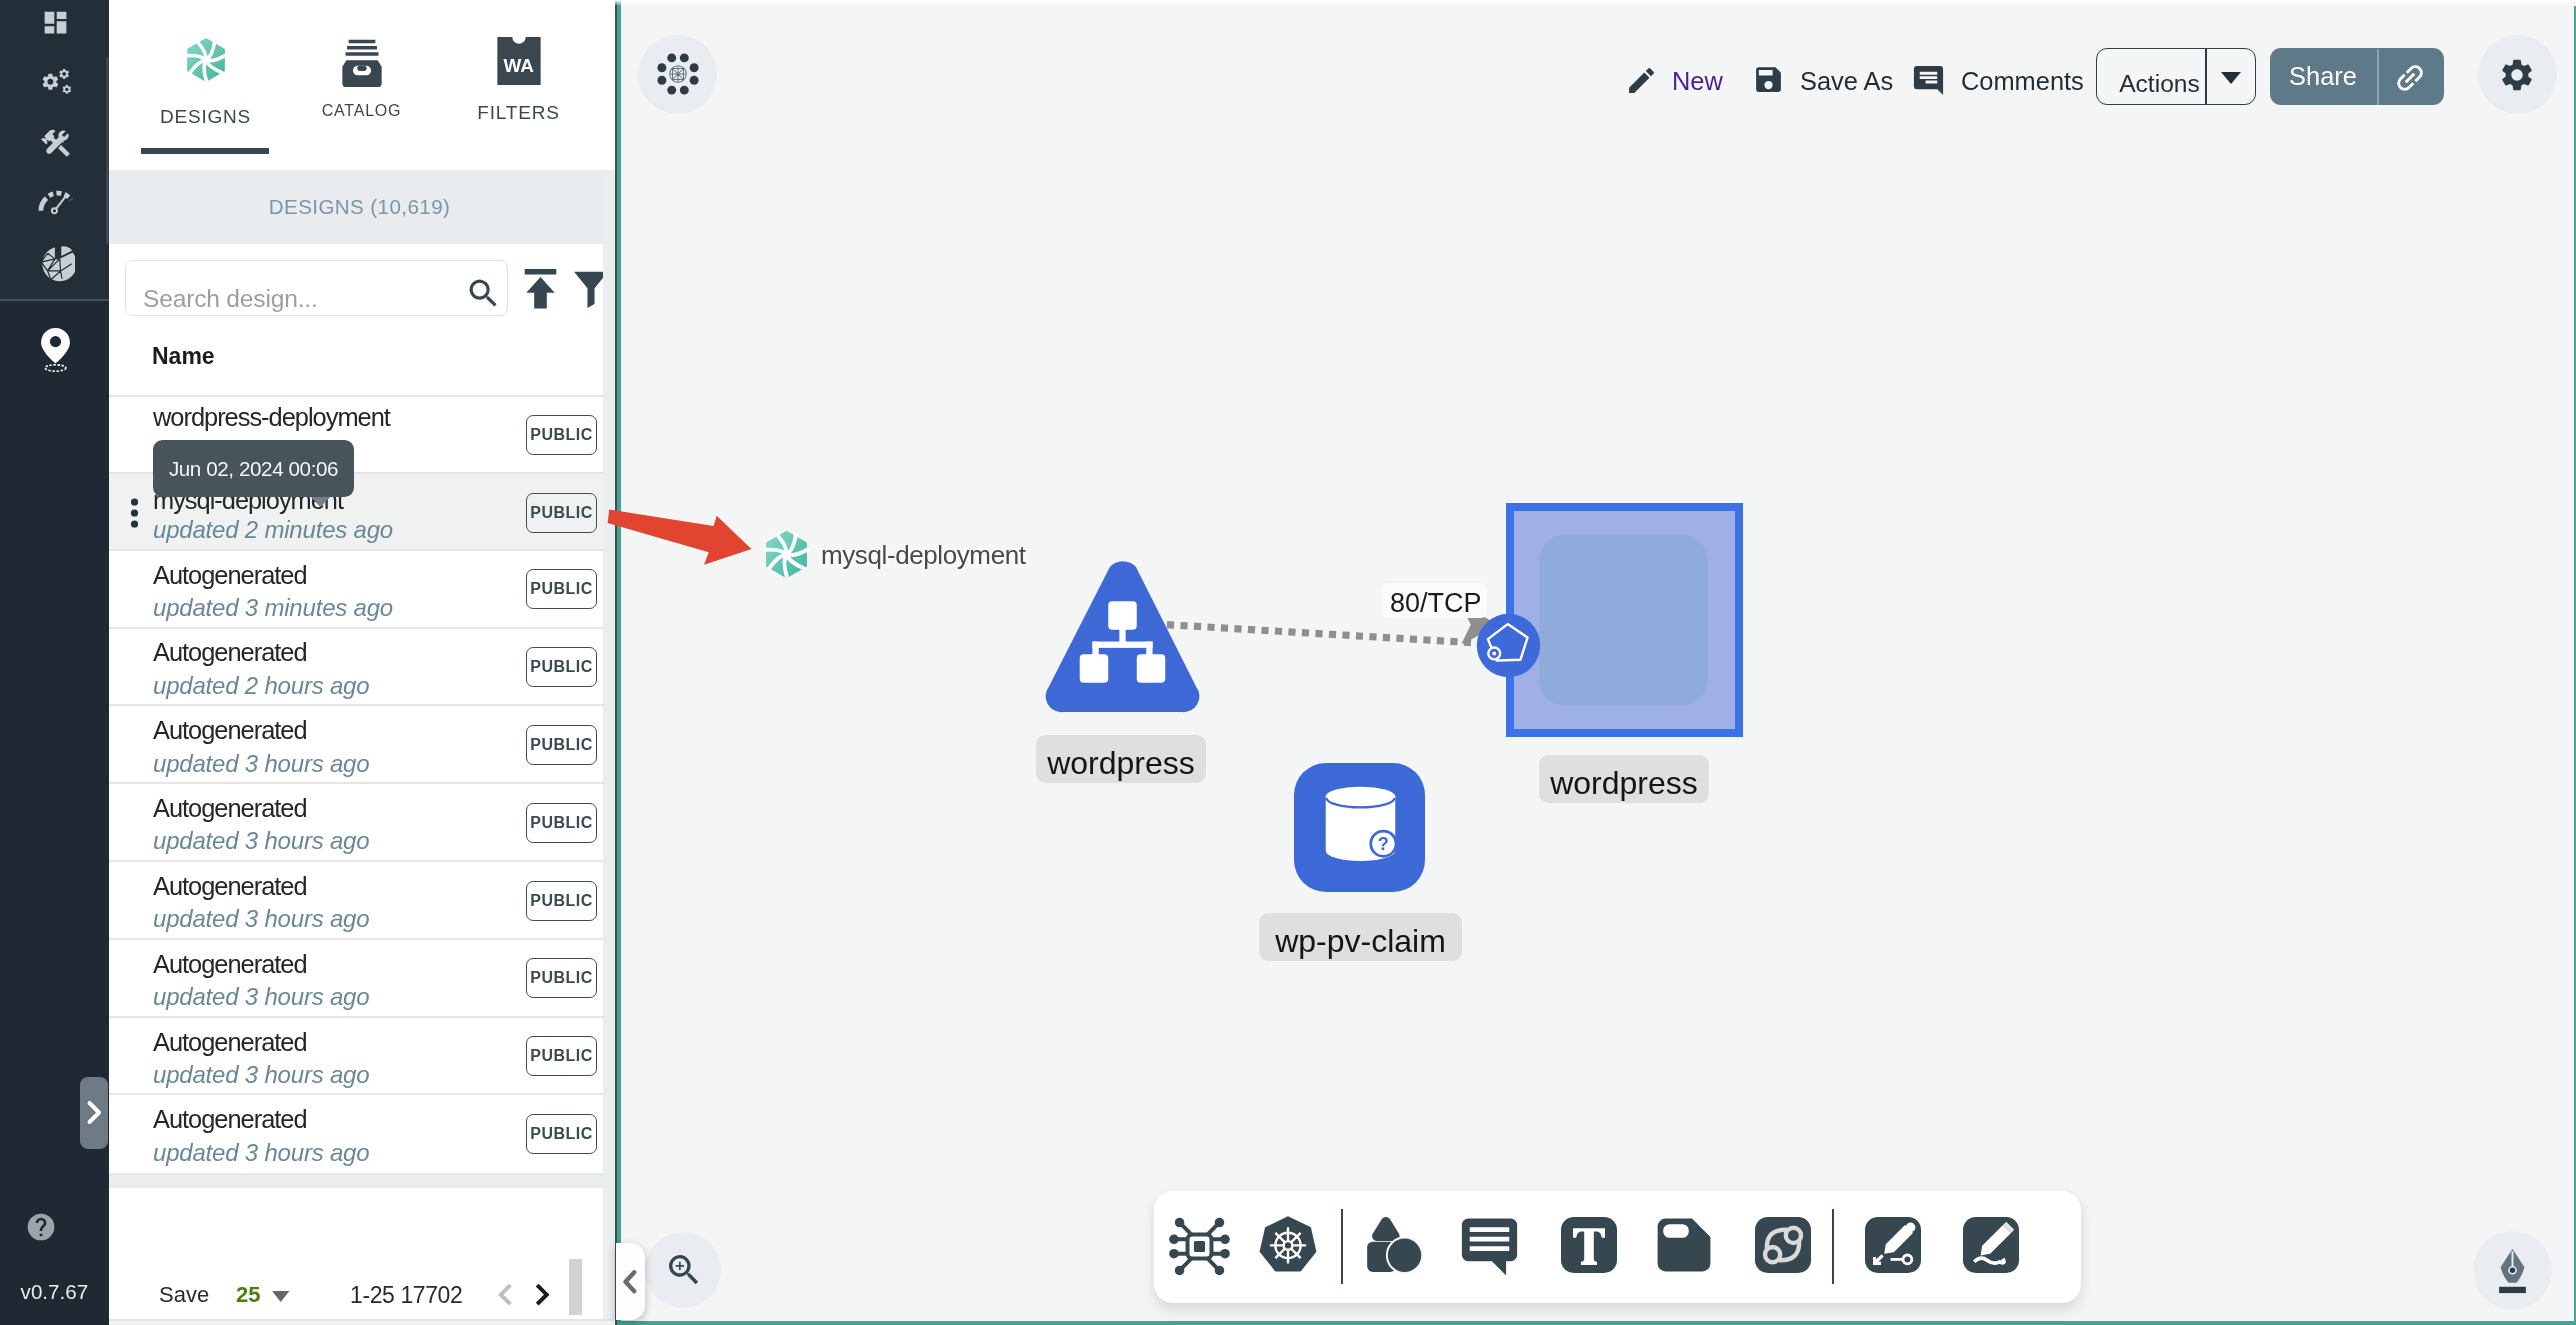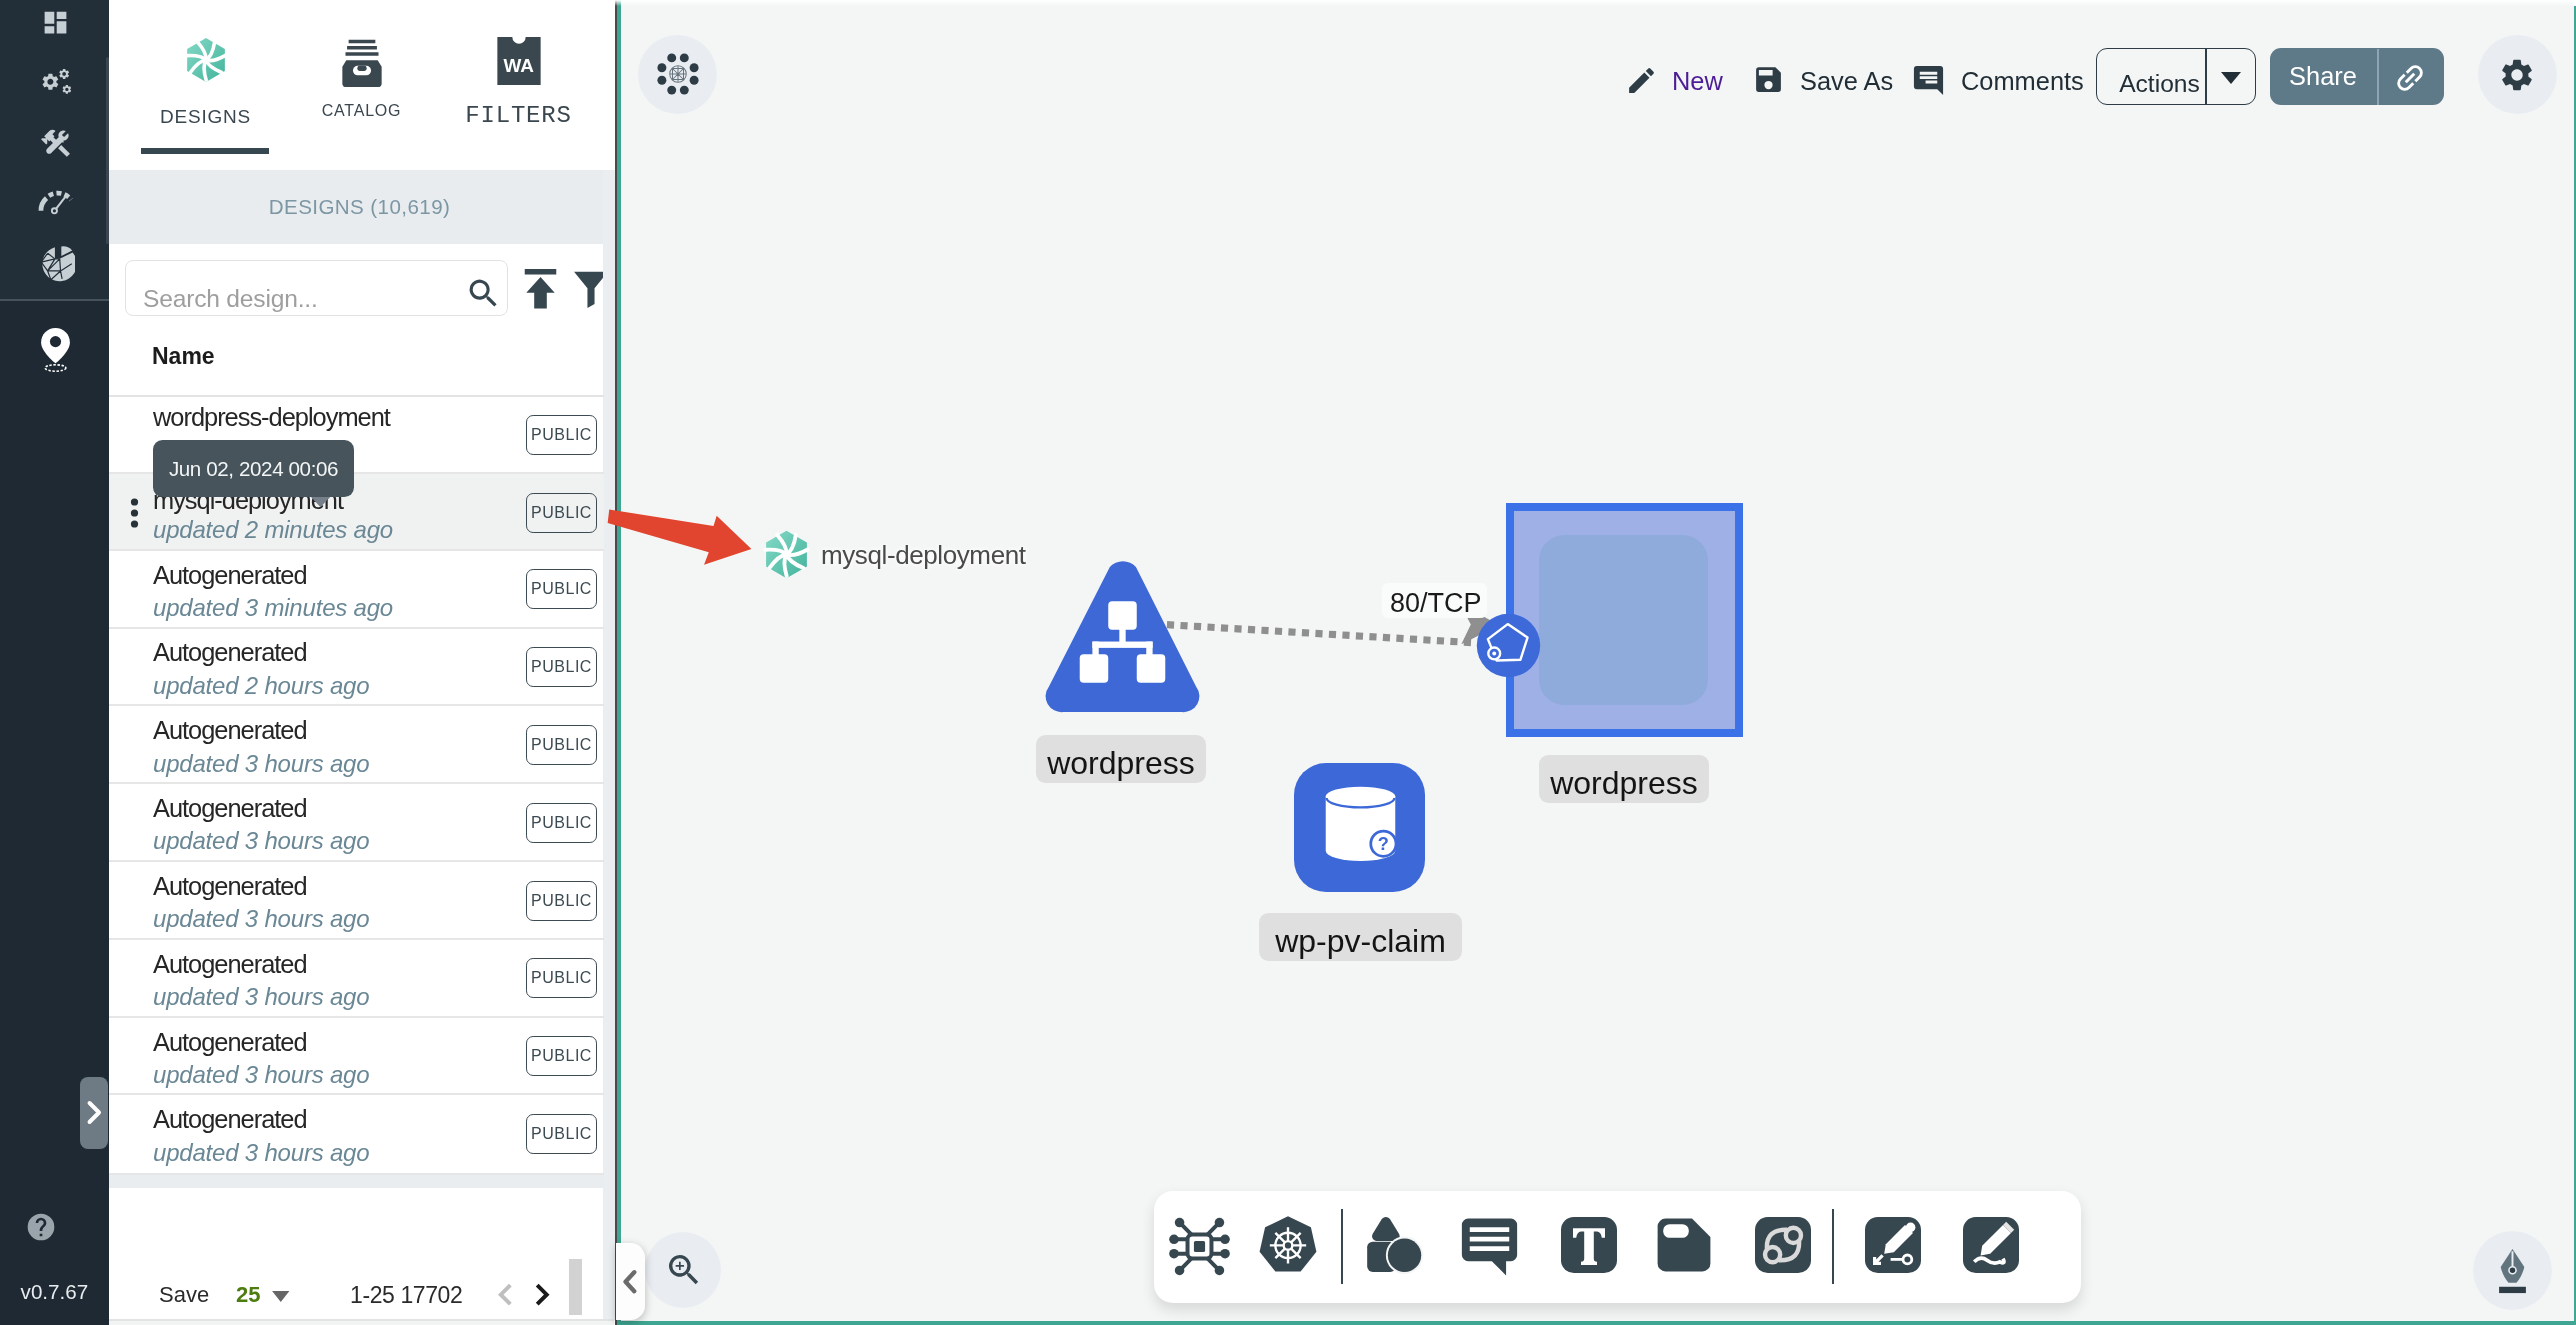--- a/index.html
+++ b/index.html
@@ -116,21 +116,21 @@
       <path d="M8 27 L48 27 L53 35 L53 56 a5 5 0 0 1-5 5 L8 61 a5 5 0 0 1-5-5 L3 35 Z" fill="#3A474F"></path>
       <rect x="16.5" y="34" width="23" height="12" rx="6" fill="#ffffff"></rect>
       <rect x="22" y="34" width="12" height="6.5" rx="3" fill="#3A474F"></rect>
     </svg>
     <div class="abs" style="left:297px;top:102px;width:129px;text-align:center;font-size:16px;letter-spacing:0.8px;color:#3A474F;">CATALOG</div>
 
     <svg class="abs" style="left:497px;top:37px;" width="44" height="48" viewBox="0 0 55 61">
       <path d="M0 0 L19 0 a8.5 8.5 0 0 0 17 0 L55 0 L55 61 L0 61 Z" fill="#3A474F"></path>
       <text x="27" y="44" text-anchor="middle" font-size="24" font-weight="bold" fill="#ffffff" font-family="Liberation Sans">WA</text>
     </svg>
-    <div class="abs" style="left:454px;top:102px;width:129px;text-align:center;font-size:24px;letter-spacing:0.8px;color:#3A474F;font-family:Liberation Mono, monospace;">FILTERS</div>
+    <div class="abs" style="left:454px;top:102px;width:129px;text-align:center;font-size:19px;letter-spacing:0.8px;color:#3A474F;">FILTERS</div>
     <div class="abs" style="left:141px;top:148px;width:128px;height:5.6px;background:#37474F;"></div>
 
     <div class="abs" style="left:109px;top:170px;width:501px;height:74px;background:#E9ECEF;"></div>
     <div class="abs" style="left:109px;top:195px;width:501px;text-align:center;font-size:20.6px;letter-spacing:0.4px;color:#7C97A4;">DESIGNS (10,619)</div>
 
     <div class="abs" style="left:125px;top:260px;width:383px;height:56px;background:#fff;border:1.6px solid #E2E2E2;border-radius:8px;box-sizing:border-box;"></div>
     <div class="abs" style="left:143px;top:285px;font-size:24.6px;color:#9E9E9E;letter-spacing:-0.2px;">Search design...</div>
     <svg class="abs" style="left:465px;top:275px;" width="37" height="37" viewBox="0 0 24 24" fill="#37474F">
       <path d="M15.5 14h-.79l-.28-.27a6.5 6.5 0 10-.7.7l.27.28v.79l5 4.99L20.49 19zm-6 0A4.5 4.5 0 1114 9.5 4.5 4.5 0 019.5 14z"></path>
     </svg>
@@ -146,21 +146,21 @@
 
     <div class="abs" style="left:603px;top:170px;width:12px;height:1150px;background:#EAEEF0;"></div>
 
     <div class="abs" style="left:152px;top:343px;font-size:23px;font-weight:bold;color:#1C1C1C;">Name</div>
     <div class="abs" style="left:109px;top:395px;width:495px;height:1.6px;background:#E3E3E3;"></div>
     <div id="rows">
       <style>
         .rname{position:absolute;white-space:nowrap;left:153px;font-size:25.4px;letter-spacing:-1px;color:#262626;}
         .rupd{position:absolute;white-space:nowrap;left:153px;font-size:24px;font-style:italic;color:#6A8795;letter-spacing:-0.2px;}
         .chip{position:absolute;left:526px;width:71px;height:40px;border:1.6px solid #3C4A52;border-radius:7.1px;box-sizing:border-box;
-              font-size:16px;color:#3C4A52;text-align:center;line-height:37px;letter-spacing:0.5px;}
+              font-size:16px;color:#3C4A52;text-align:center;line-height:37px;letter-spacing:0.5px;font-weight:bold;}
         .rdiv{position:absolute;left:109px;width:495px;height:1.6px;background:#E6E6E6;}
       </style>
 
       <div class="rname" style="top:403px;">wordpress-deployment</div>
       <div class="chip" style="top:415px;">PUBLIC</div>
       <div class="rdiv" style="top:472px;"></div>
 
       <div class="abs" style="left:109px;top:474px;width:495px;height:75px;background:#F0F1F1;"></div>
       <div class="rname" style="top:486px;">mysql-deployment</div>
       <div class="rupd" style="top:516px;">updated 2 minutes ago</div>

